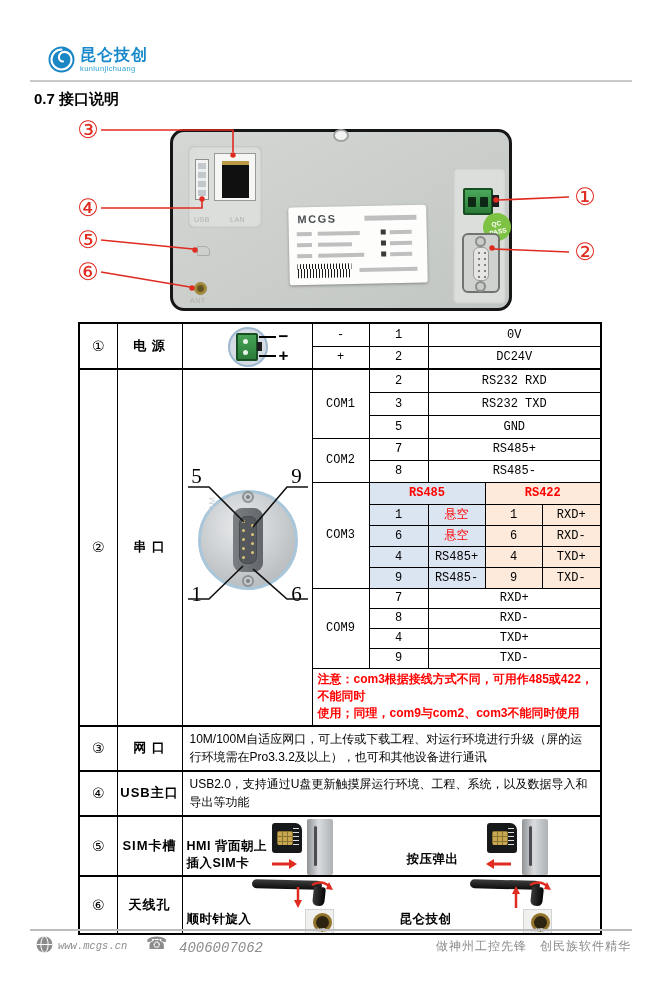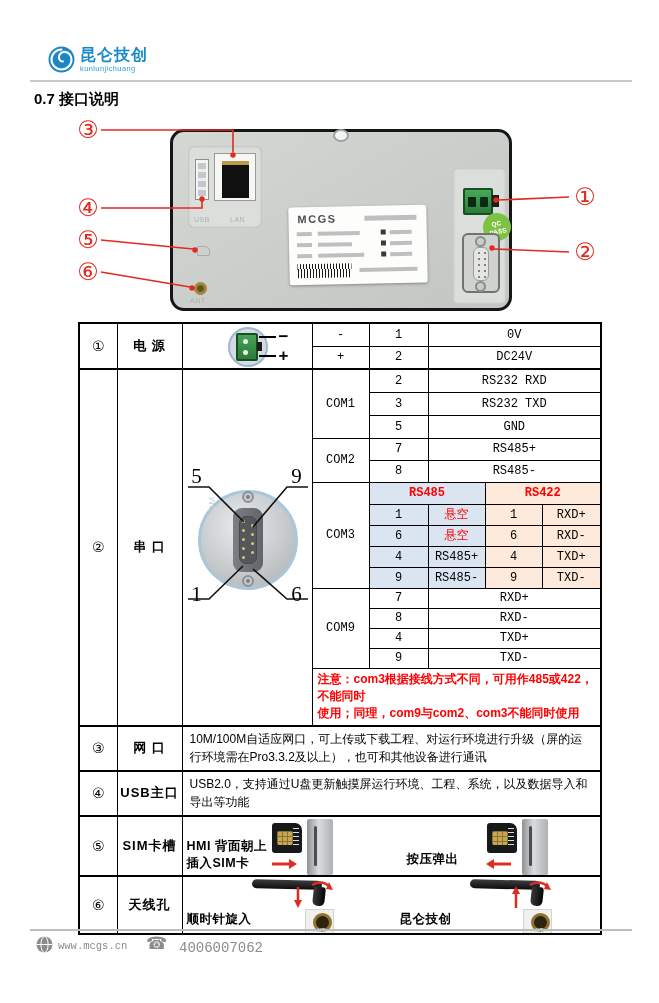--- a/index.html
+++ b/index.html
@@ -1,19 +1,19 @@
 <!DOCTYPE html>
 <html><head>
 <meta charset="utf-8">
 <style>
   html,body{margin:0;padding:0;background:#fff;}
   #page{position:relative;width:659px;height:1003px;background:#fff;overflow:hidden;
         font-family:"Liberation Sans","DejaVu Sans",sans-serif;color:#000;}
   .abs{position:absolute;}
-  .mono{font-family:"Liberation Mono","DejaVu Sans Mono",monospace;}
+  .mono{font-family:"Liberation Mono","DejaVu Sans Mono",monospace;font-style:italic;}
 
   
   #logo{left:48px;top:46px;width:220px;height:34px;}
   #logo-mark{left:0;top:0;width:27px;height:27px;}
   #logo-text{left:32px;top:0;}
   #logo-title{font-size:16px;font-weight:bold;color:#1789cb;letter-spacing:1px;line-height:1.1;}
   #logo-sub{font-size:7.5px;color:#2ea0d6;letter-spacing:.4px;}
   #company{right:26px;top:55px;font-size:12.5px;color:#4d4d4d;letter-spacing:.5px;}
   #hdr-rule{left:30px;top:80px;width:602px;height:2px;background:#c9c9c9;}
   #sec-title{left:34px;top:90px;font-size:15px;font-weight:bold;}
@@ -443,14 +443,15 @@
   <span id="ftr-globe" class="abs">
     <svg width="17" height="17" viewBox="0 0 17 17">
       <circle cx="8.5" cy="8.5" r="8" fill="#8c8c8c"></circle>
       <ellipse cx="8.5" cy="8.5" rx="3.6" ry="8" fill="none" stroke="#fff" stroke-width="1"></ellipse>
       <line x1="0.5" y1="8.5" x2="16.5" y2="8.5" stroke="#fff" stroke-width="1"></line>
     </svg>
   </span>
   <span id="ftr-web" class="abs mono">www.mcgs.cn</span>
   <span id="ftr-phone-ic" class="abs">☎</span>
   <span id="ftr-phone" class="abs mono">4006007062</span>
+  <span id="ftr-slogan" class="abs">做神州工控先锋　创民族软件精华</span>
 
 </div>
 
 </body></html>

